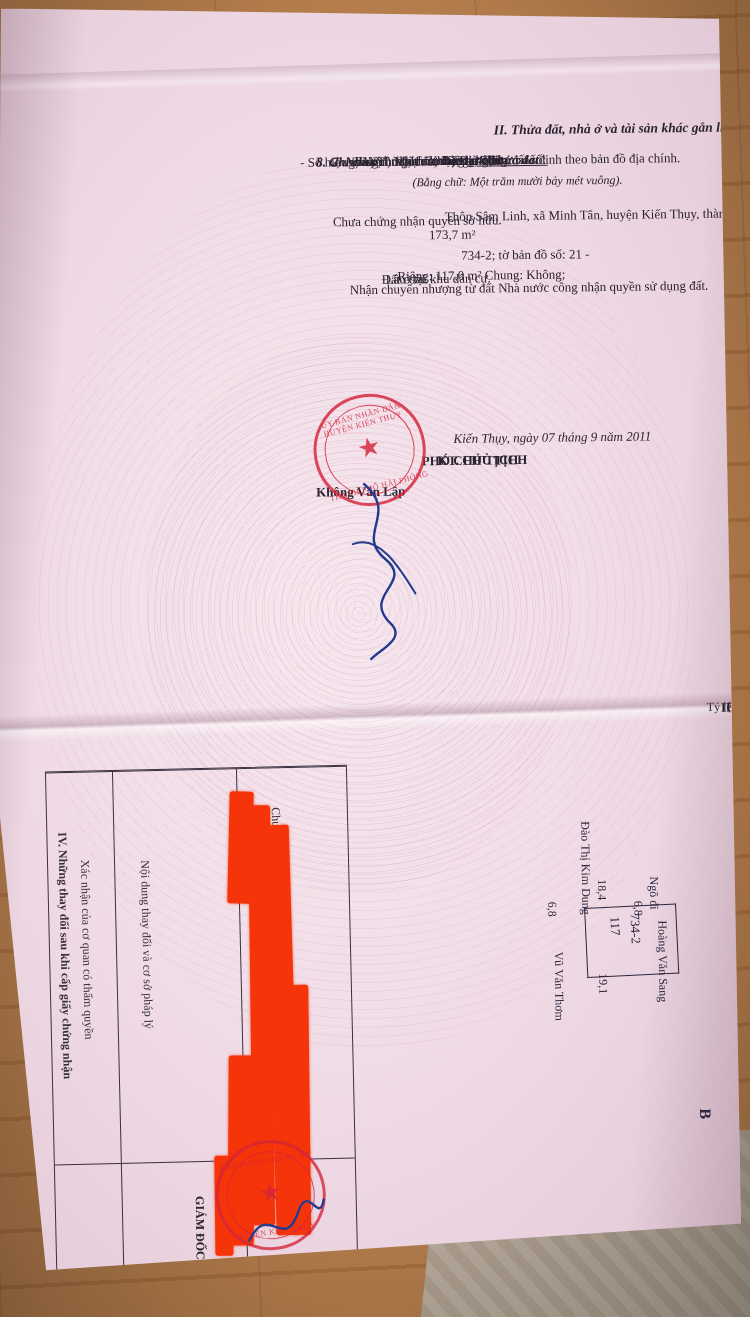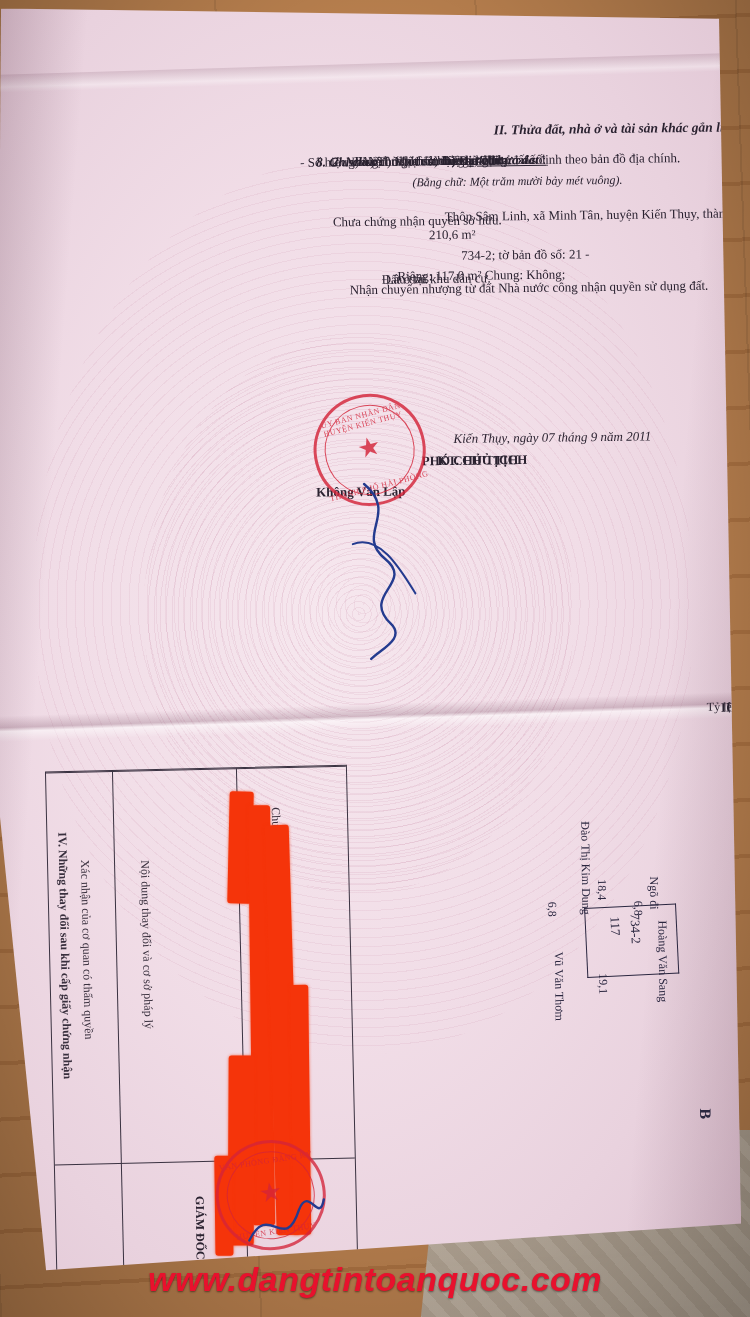--- a/index.html
+++ b/index.html
@@ -276,21 +276,21 @@
 
     <div class="vtext t-item t-ital t-bold" style="left:488px; top:150px;">4. Thửa đất</div>
 
     <div class="vtext t-item" style="left:480px; top:150px;text-decoration:underline;">a) Thửa đất số:</div>
     <div class="vtext t-item" style="left:472px; top:245px;">734-2; tờ bản đồ số: 21 -</div>
 
     <div class="vtext t-item" style="left:456px; top:150px;font-weight:bold;">b) Địa chỉ:</div>
     <div class="vtext t-item" style="left:456px; top:206px;">Thôn Sâm Linh, xã Minh Tân, huyện Kiến Thụy, thành phố Hải Phòng,</div>
 
     <div class="vtext t-item" style="left:440px; top:150px;">c) Diện chính:</div>
-    <div class="vtext t-item" style="left:440px; top:224px;">210,6      m²</div>
+    <div class="vtext t-item" style="left:440px; top:224px;">173,7      m²</div>
 
     <div class="vtext t-small t-ital" style="left:424px; top:172px;">(Bằng chữ: Một trăm mười bảy mét vuông).</div>
 
     <div class="vtext t-item" style="left:408px; top:150px;">d) Hình thức sử dụng:</div>
     <div class="vtext t-item" style="left:408px; top:265px;">Riêng: 117,0   m²        Chung:   Không;</div>
 
     <div class="vtext t-item" style="left:392px; top:150px;">đ) Mục đích sử dụng:</div>
     <div class="vtext t-item" style="left:392px; top:268px;">Đất ở tại khu dân cư.</div>
 
     <div class="vtext t-item" style="left:376px; top:150px;">e) Thời hạn sử dụng:</div>
@@ -375,14 +375,13 @@
     </div>
 
     <svg class="sig sig2" viewBox="0 0 90 90">
       <path d="M10,60 C30,20 45,75 60,30 C70,5 80,45 85,20" fill="none" stroke="#243b8f" stroke-width="2.4" stroke-linecap="round"></path>
     </svg>
 
     <div class="cellLabel t-bold" style="position:absolute; left:206px; top:1190px;">GIÁM ĐỐC</div>
 
   </div>
 
-  <div class="urlbar">www.dangtintoanquoc.com</div>
 </div>
 
 </body></html>

